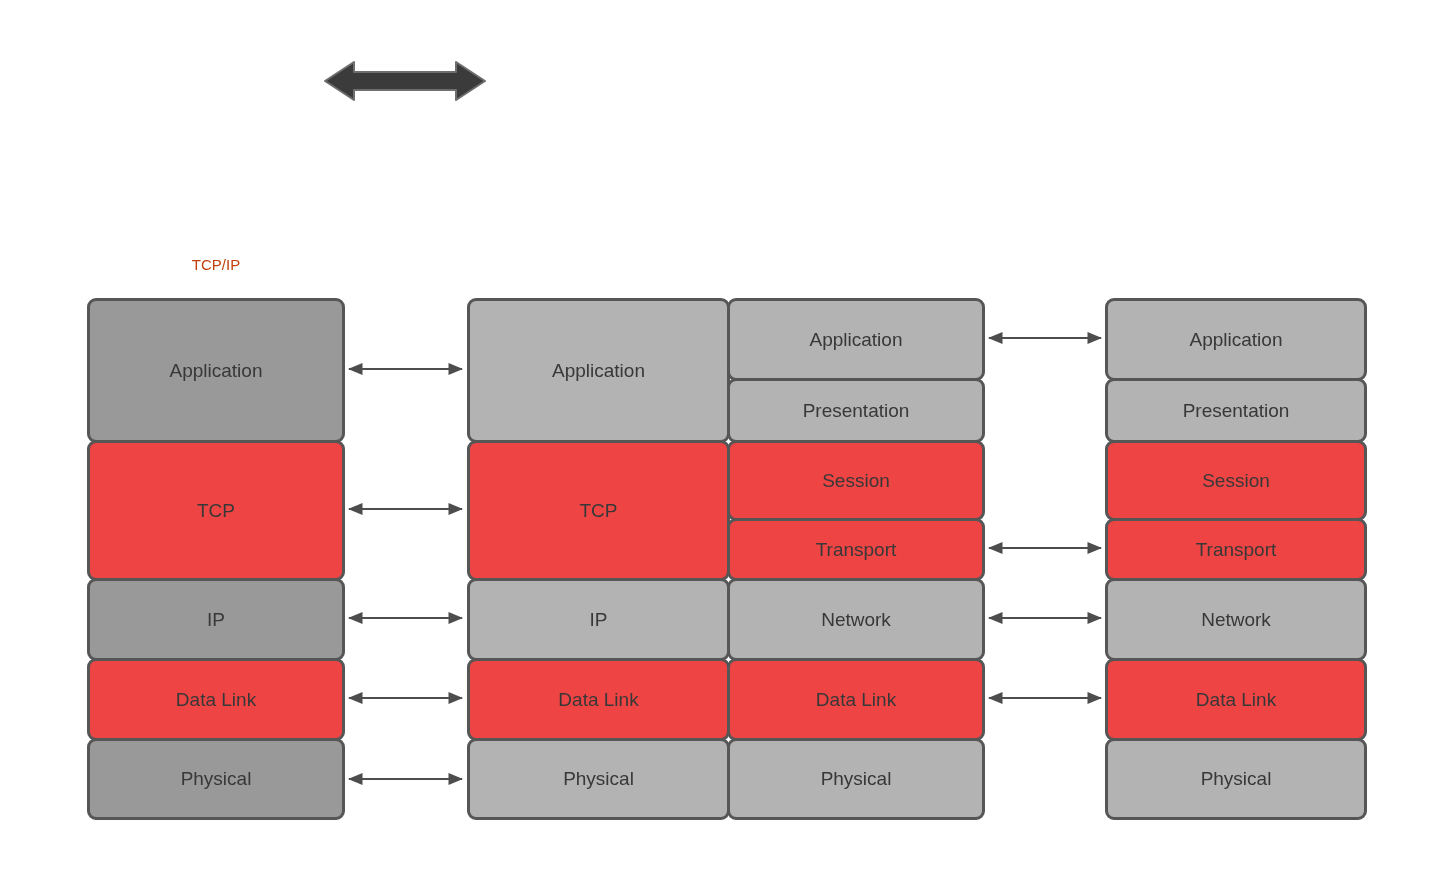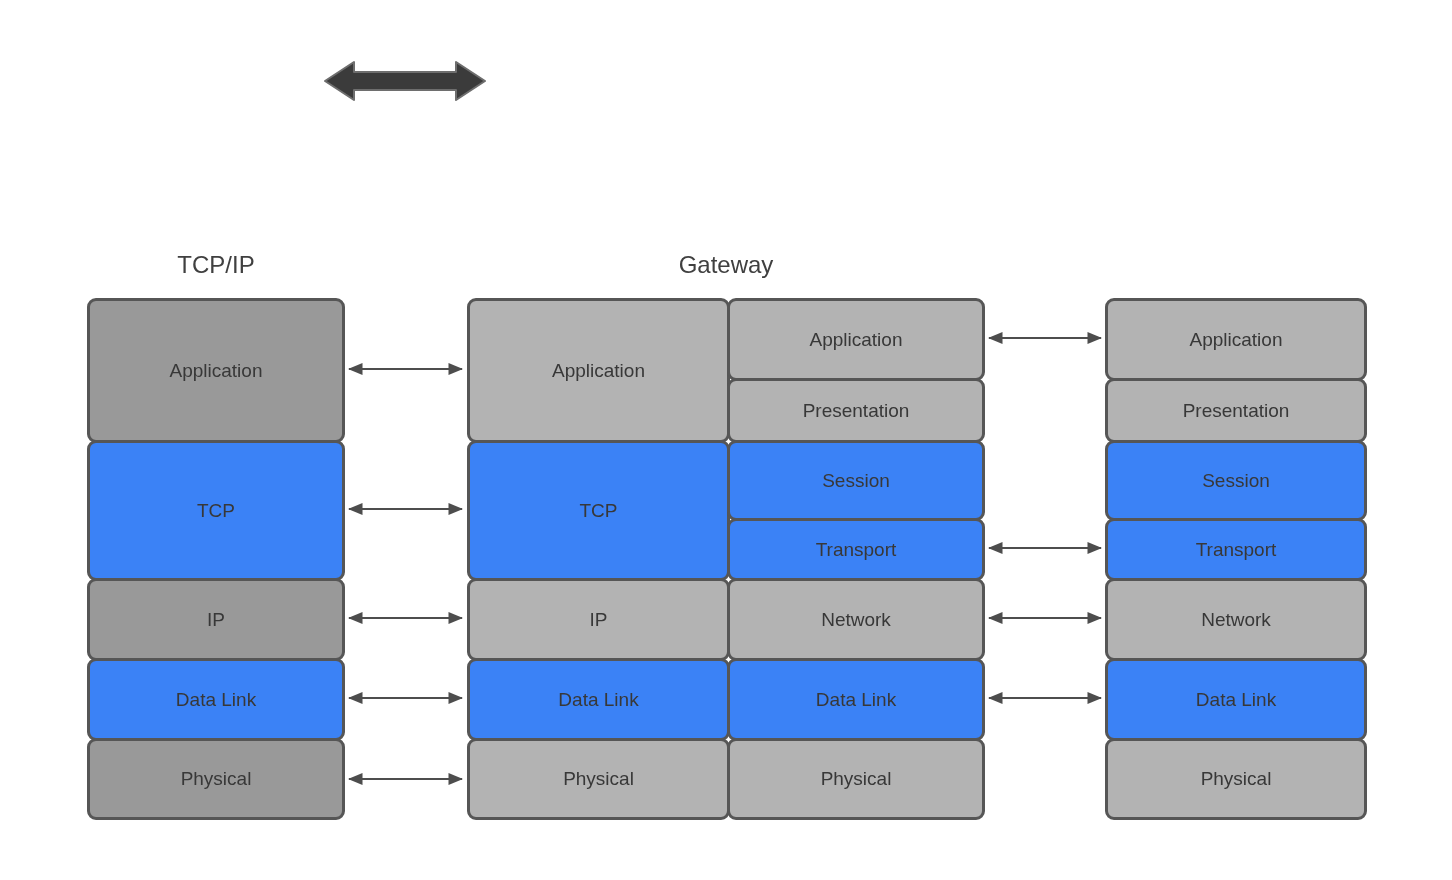--- a/index.html
+++ b/index.html
@@ -9,55 +9,54 @@
     height: 880px;
     background: #ffffff;
     overflow: hidden;
     font-family: "Liberation Sans", sans-serif;
   }
   .col-header {
     position: absolute;
     height: 24px;
     line-height: 24px;
     text-align: center;
-    font-size: 24px;
-    color: #404040;
+    font-size: 15px;
+    color: #c2410c;
   }
   .box {
     position: absolute;
     box-sizing: border-box;
     border: 3px solid #565656;
     border-radius: 9px;
     display: flex;
     align-items: center;
     justify-content: center;
     font-size: 19px;
     color: #383838;
     text-align: center;
   }
   .fill-dark  { background: #999999; }
   .fill-light { background: #b3b3b3; }
-  .fill-white { background: #3b82f6; text-align: right; }
+  .fill-white { background: #ef4444; text-align: right; }
   .connectors, .block-arrow {
     position: absolute;
     pointer-events: none;
   }
   .connectors { left: 0; top: 0; }
 </style>
 </head>
 <body>
 
 <div class="canvas">
 
   <svg class="block-arrow" style="left:324px; top:59px;" width="162" height="44" viewBox="0 0 162 44">
     <polygon points="1,22 30,3 30,13 132,13 132,3 161,22 132,41 132,31 30,31 30,41" fill="#3b3b3b" stroke="#6e6e6e" stroke-width="2" stroke-linejoin="round"></polygon>
   </svg>
 
   <div class="col-header" style="left:87px; top:253px; width:258px;">TCP/IP</div>
-  <div class="col-header" style="left:467px; top:253px; width:518px;">Gateway</div>
 
   <div class="box fill-dark" style="left:87px; top:298px; width:258px; height:145px;">Application</div>
   <div class="box fill-white" style="left:87px; top:440px; width:258px; height:141px;">TCP</div>
   <div class="box fill-dark" style="left:87px; top:578px; width:258px; height:83px;">IP</div>
   <div class="box fill-white" style="left:87px; top:658px; width:258px; height:83px;">Data Link</div>
   <div class="box fill-dark" style="left:87px; top:738px; width:258px; height:82px;">Physical</div>
 
   <div class="box fill-light" style="left:467px; top:298px; width:263px; height:145px;">Application</div>
   <div class="box fill-white" style="left:467px; top:440px; width:263px; height:141px;">TCP</div>
   <div class="box fill-light" style="left:467px; top:578px; width:263px; height:83px;">IP</div>

